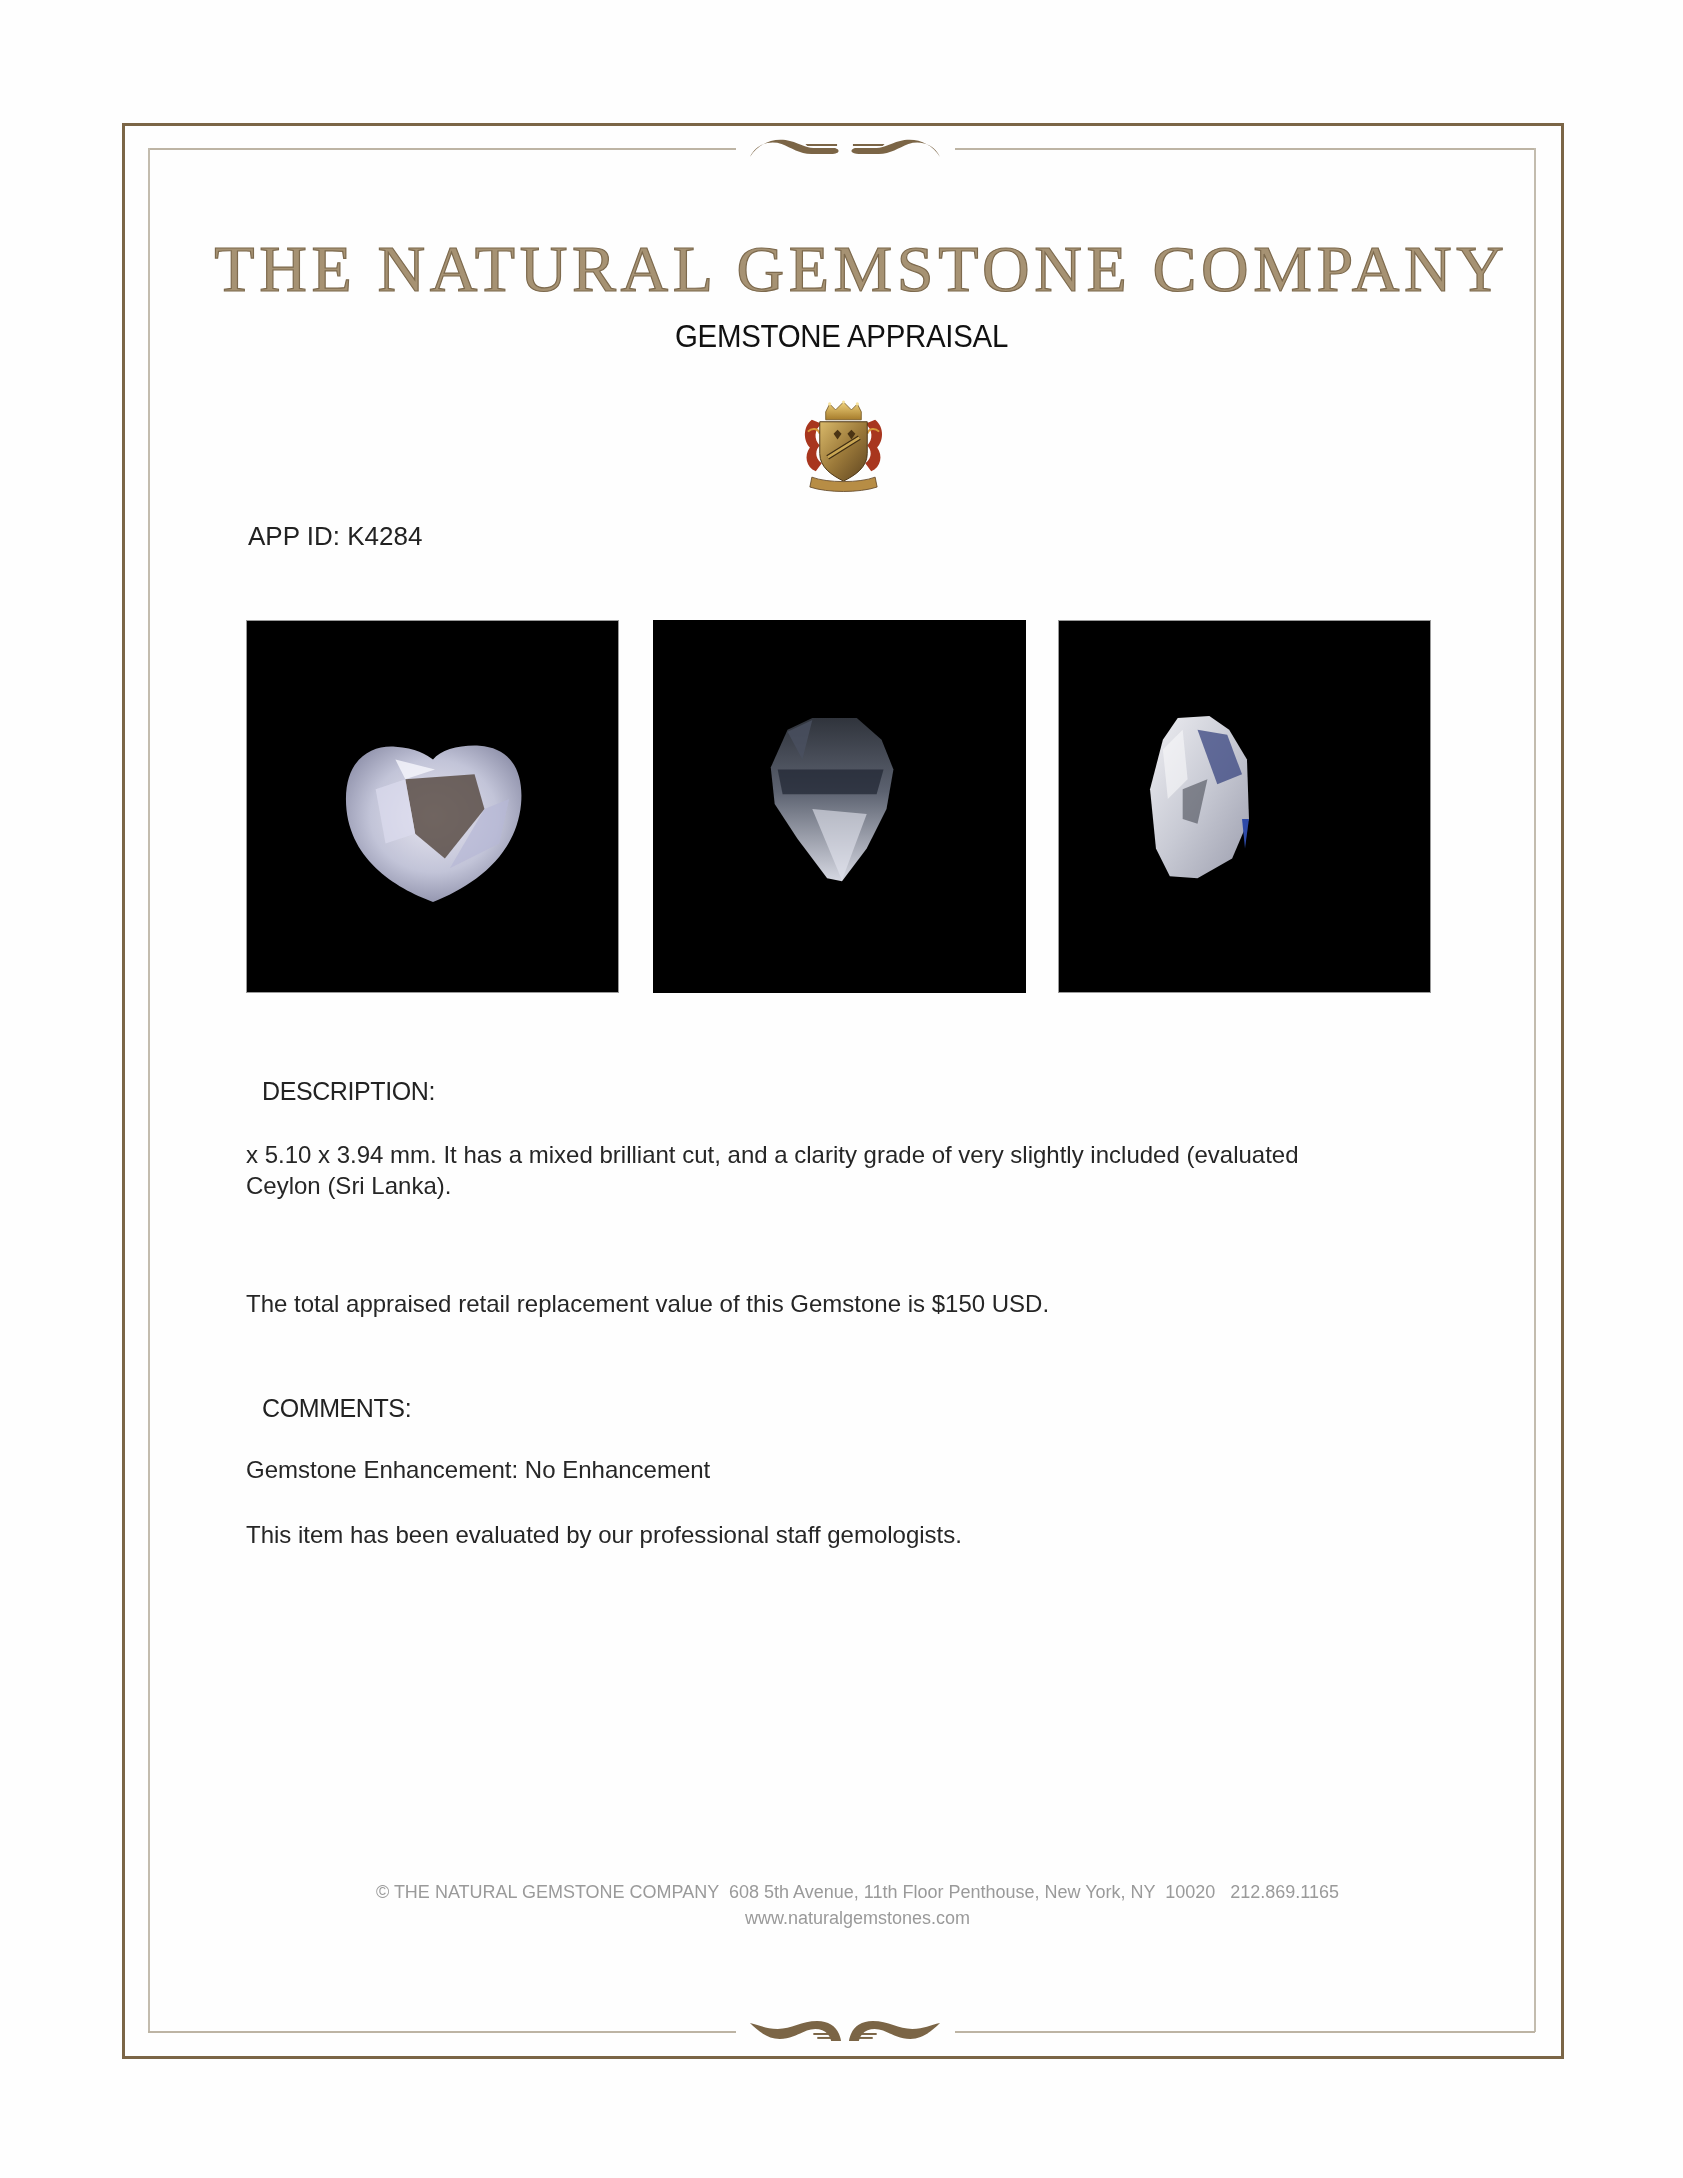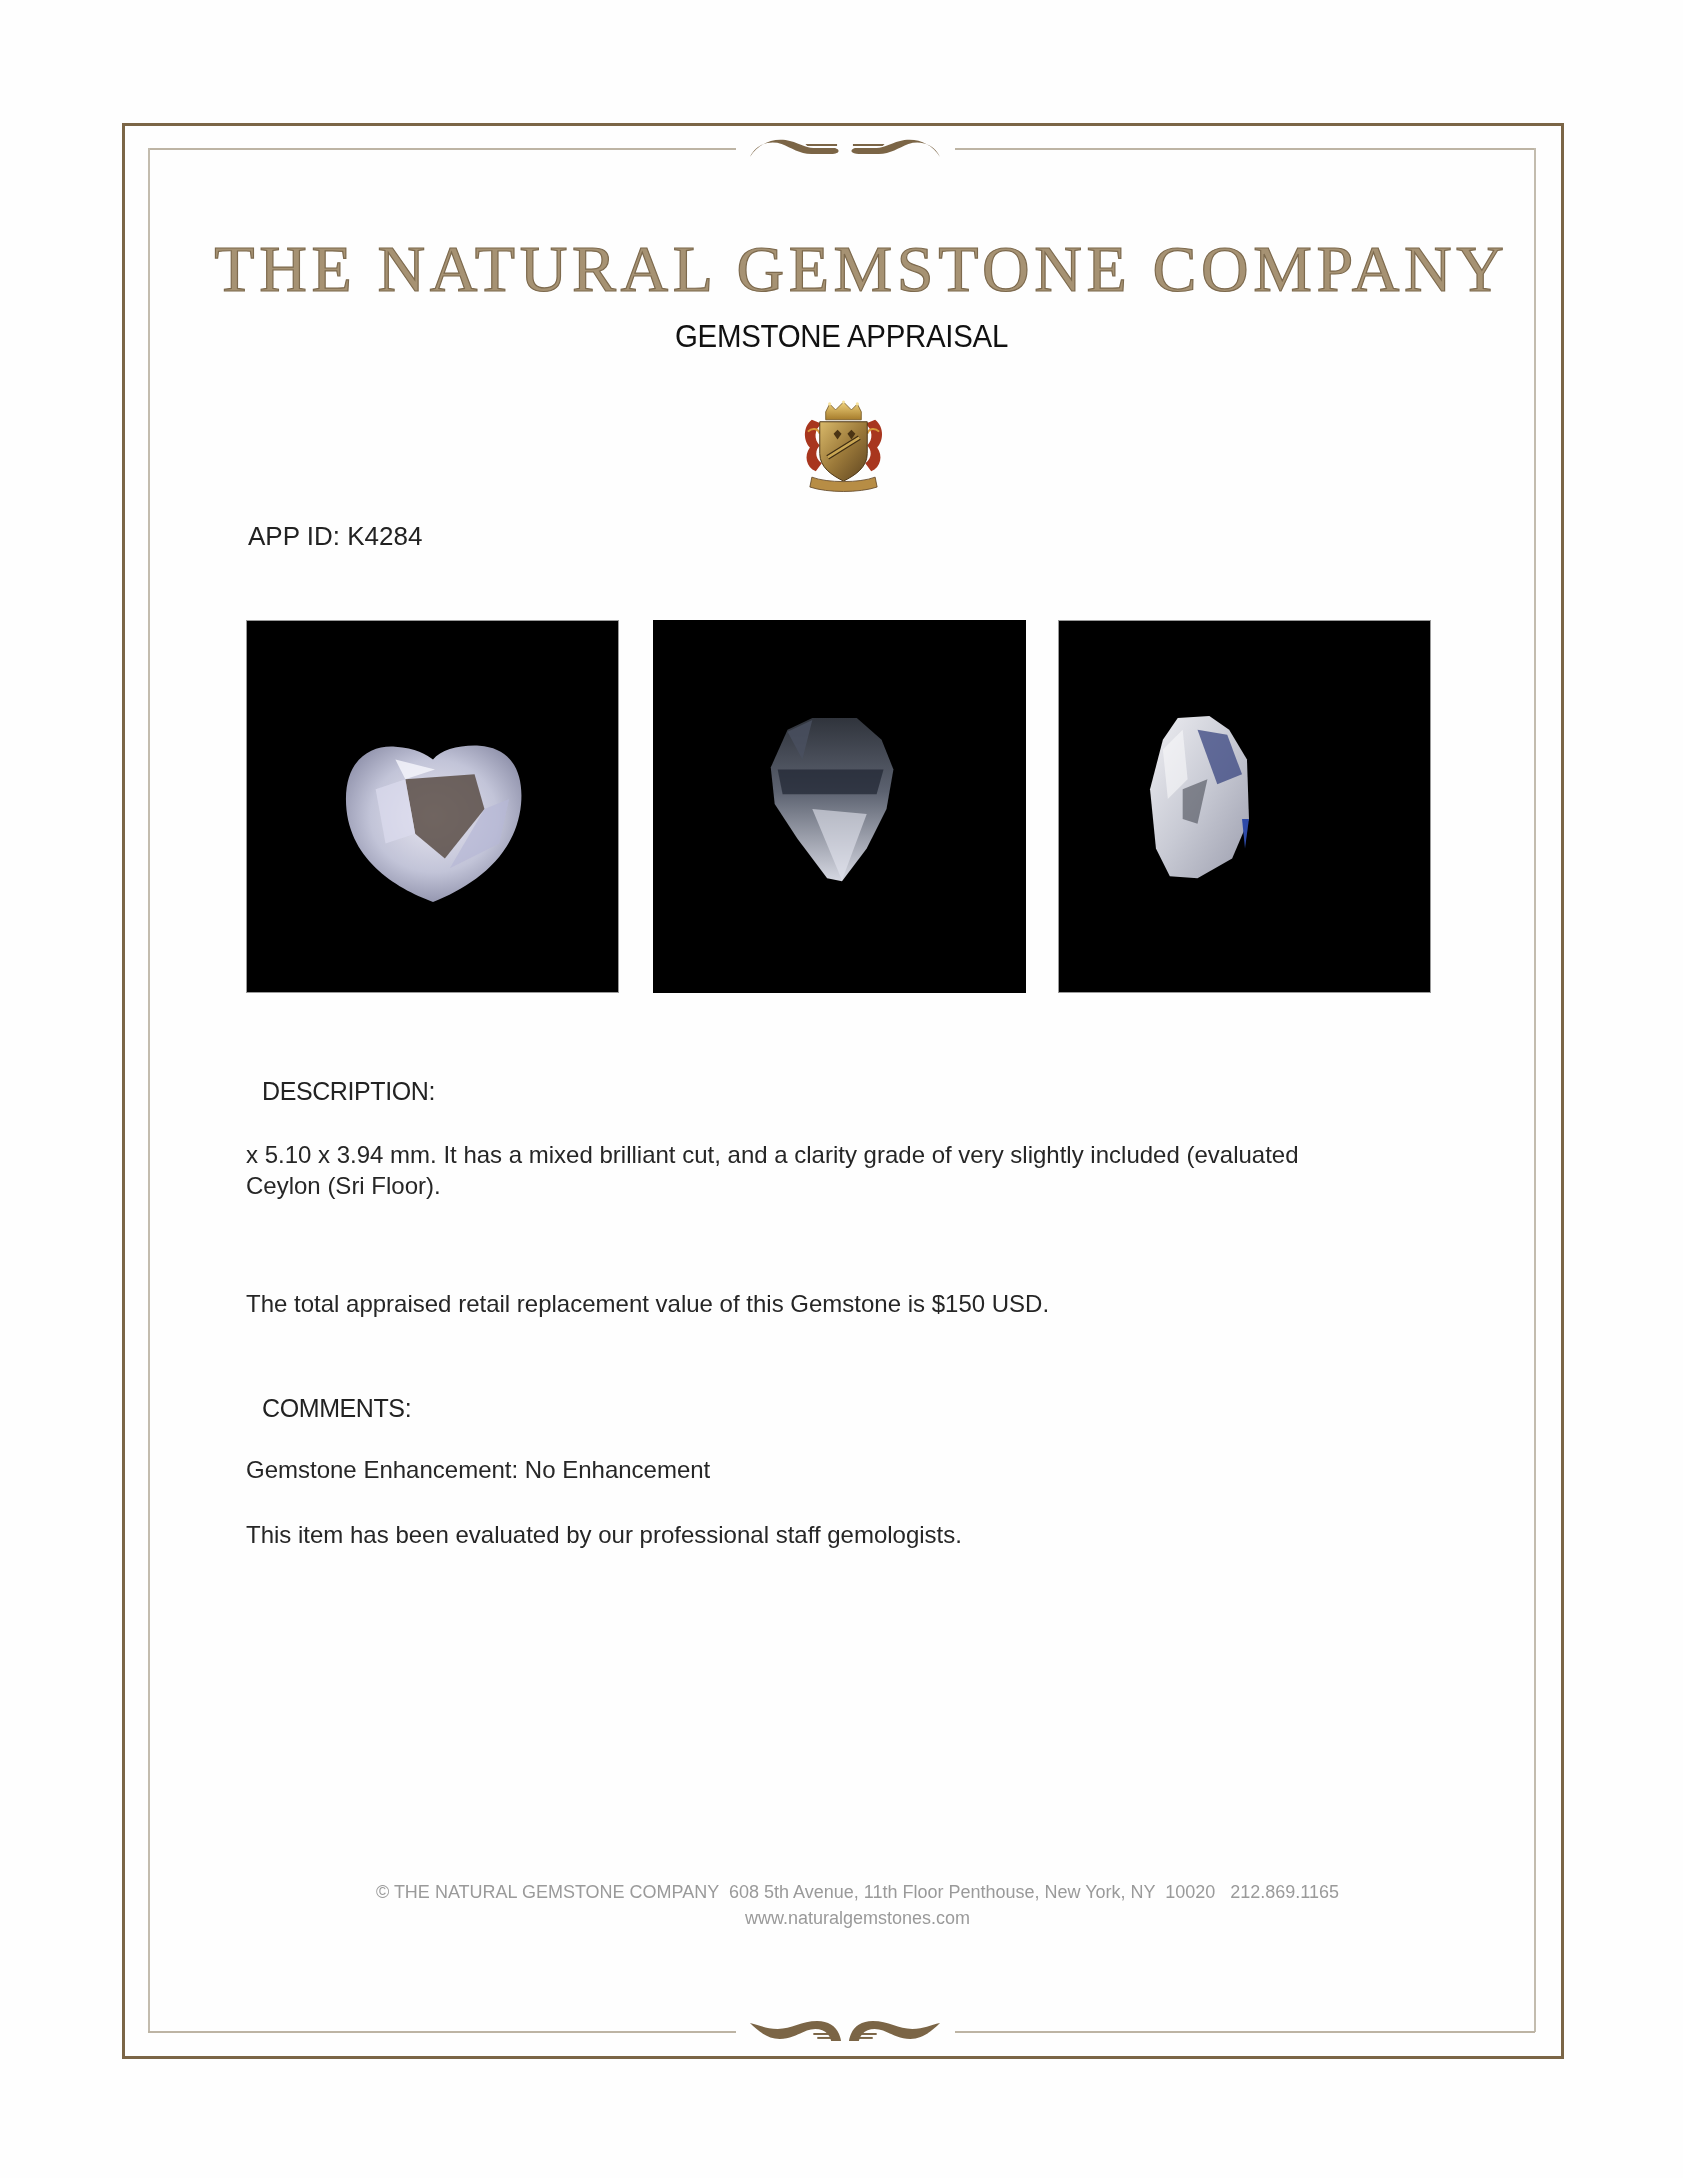--- a/index.html
+++ b/index.html
@@ -136,21 +136,21 @@
     <path d="M140 110 L 170 115 L 185 155 L 160 165 Z" fill="#3a4680" opacity="0.75"></path>
     <path d="M125 170 L 150 160 L 140 205 L 125 200 Z" fill="#4a4c56" opacity="0.6"></path>
     <path d="M185 200 L 192 200 L 188 230 Z" fill="#2e4aa8"></path>
     <path d="M105 130 L 125 110 L 130 160 L 110 180 Z" fill="#f8f8fa" opacity="0.6"></path>
   </svg>
 </div>
 
 <div class="abs section-head" style="top:1075px;">DESCRIPTION:</div>
 <div class="abs para" style="top:1139px;">
   <span class="line">x 5.10 x 3.94 mm. It has a mixed brilliant cut, and a clarity grade of very slightly included (evaluated</span>
-  <span class="line">Ceylon (Sri Floor).</span>
+  <span class="line">Ceylon (Sri Lanka).</span>
 </div>
 <div class="abs para" style="top:1288px;">The total appraised retail replacement value of this Gemstone is $150 USD.</div>
 
 <div class="abs section-head" style="top:1392px;">COMMENTS:</div>
 <div class="abs para" style="top:1454px;">Gemstone Enhancement: No Enhancement</div>
 <div class="abs para" style="top:1519px;">This item has been evaluated by our professional staff gemologists.</div>
 
 <div class="abs footer" style="top:1879px;">© THE NATURAL GEMSTONE COMPANY  608 5th Avenue, 11th Floor Penthouse, New York, NY  10020   212.869.1165</div>
 <div class="abs footer" style="top:1905px;">www.naturalgemstones.com</div>
 

